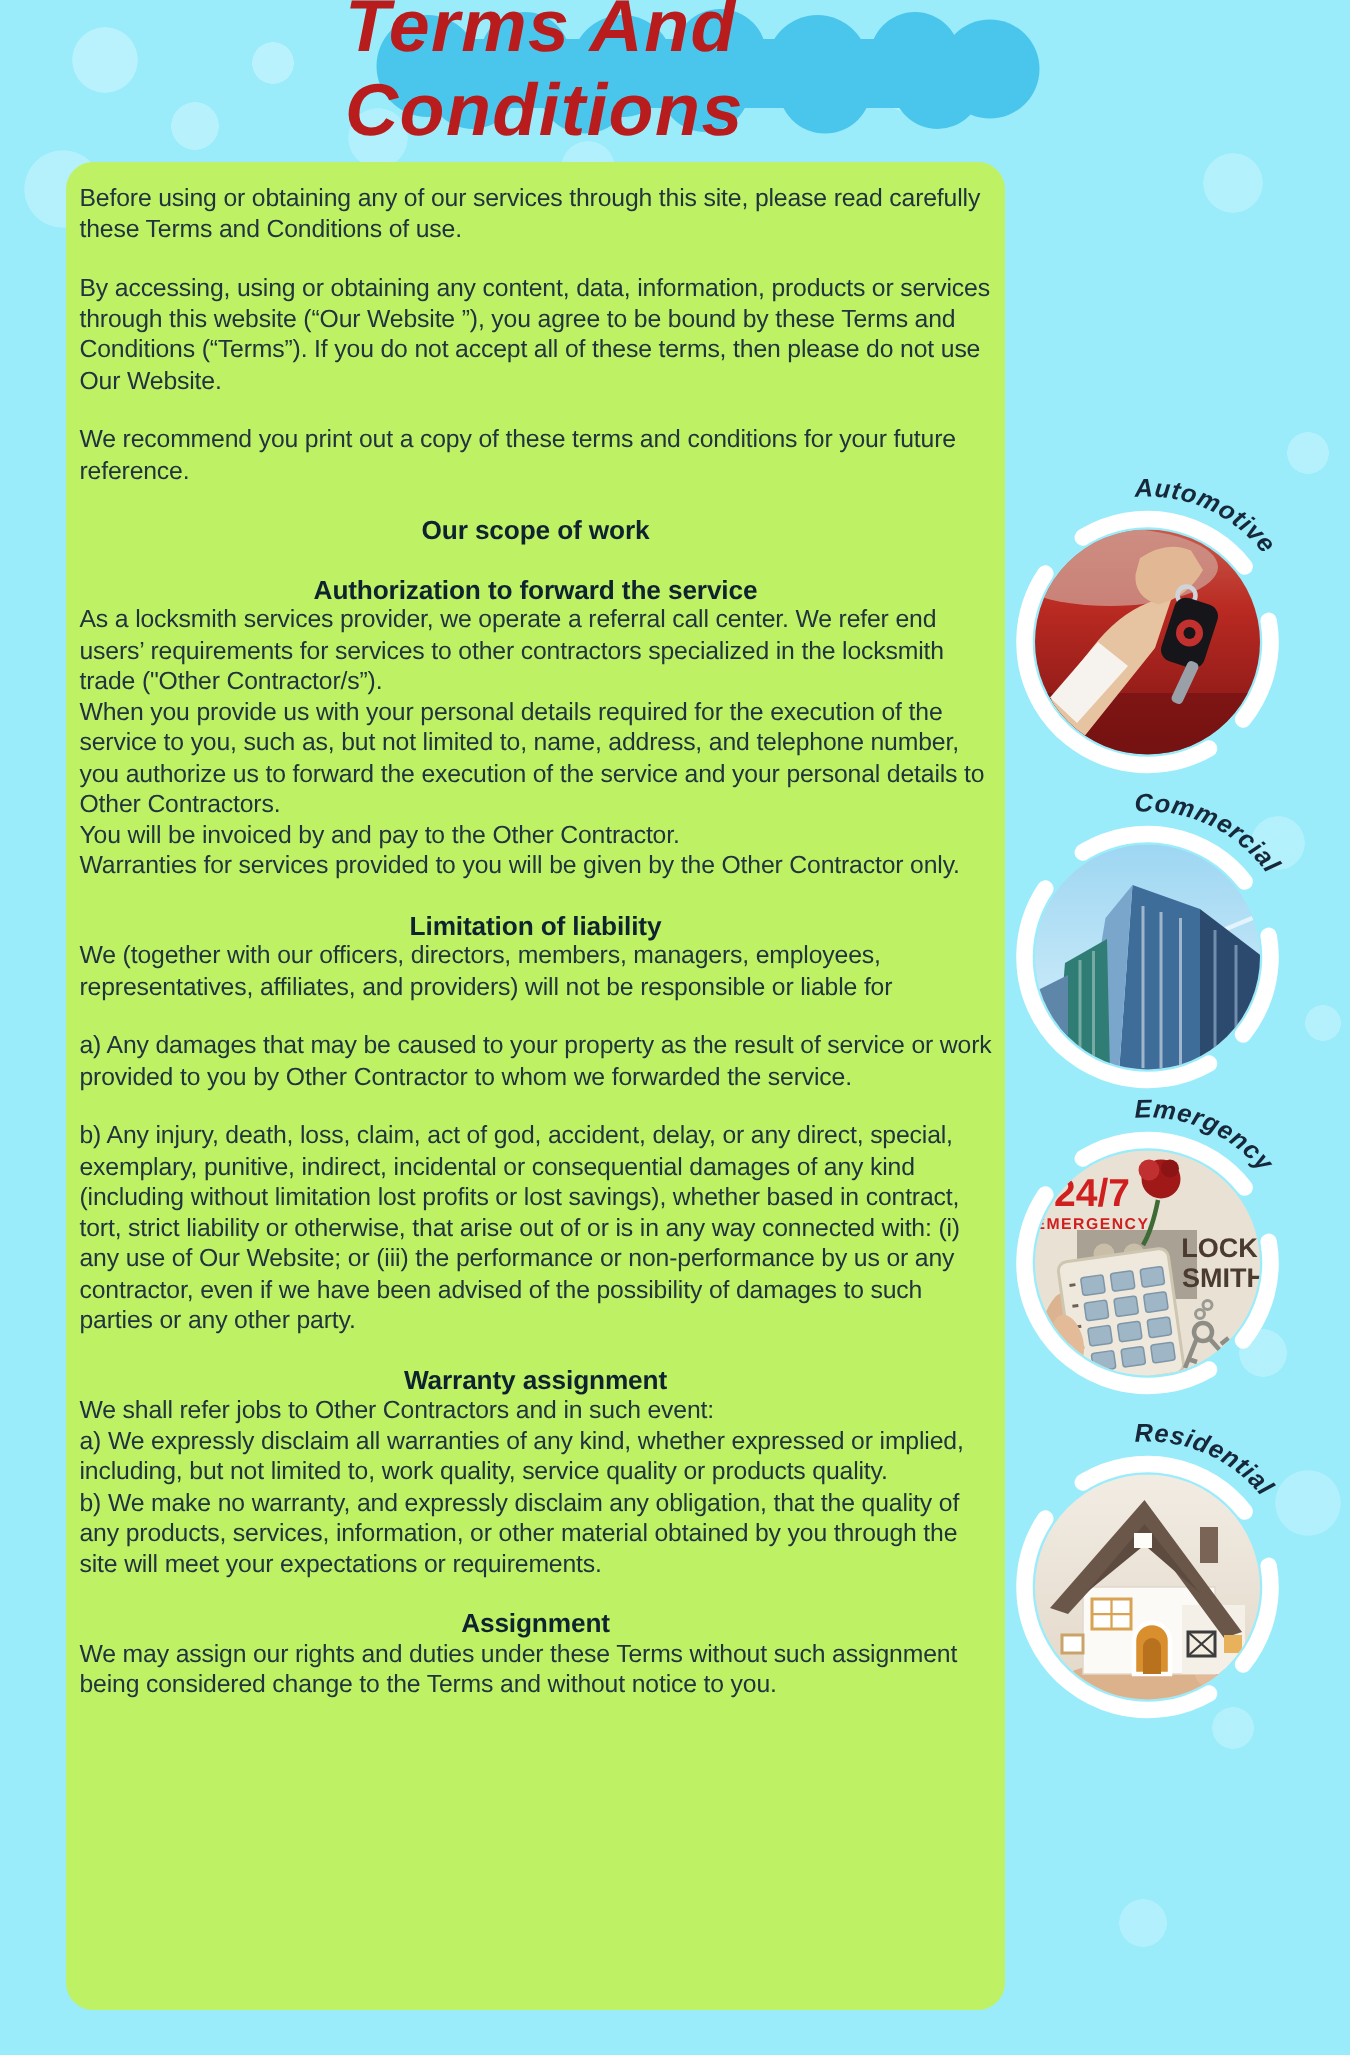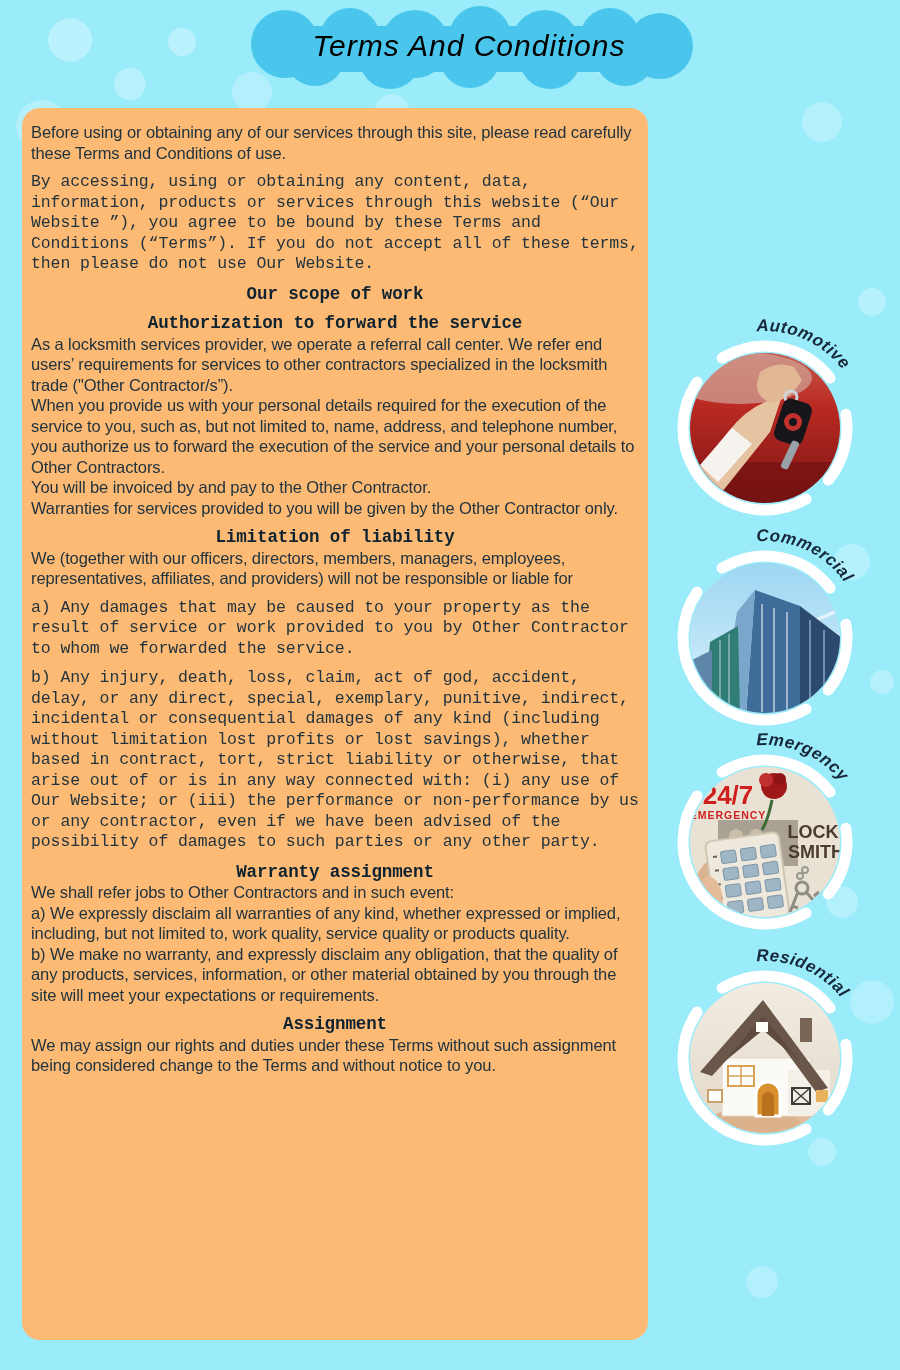--- a/index.html
+++ b/index.html
@@ -30,31 +30,31 @@
       radial-gradient(circle 18px at 602px 1252px,rgba(255,255,255,.20) 98%, rgba(255,255,255,0) 100%),
       radial-gradient(circle 12px at 482px 1182px,rgba(255,255,255,.22) 98%, rgba(255,255,255,0) 100%),
       radial-gradient(circle 16px at 762px 1282px,rgba(255,255,255,.22) 98%, rgba(255,255,255,0) 100%);
   }
 
   .title-wrap{position:absolute;left:230px;top:6px;width:478px;height:88px;}
   .title-wrap svg{position:absolute;left:0;top:0;overflow:visible;}
   .cloud-text{
     position:absolute;left:0;top:0;width:100%;height:80px;
     display:flex;align-items:center;justify-content:center;
-    font-size:30px;font-weight:normal;font-style:italic;color:#000000;
+    font-size:49px;font-weight:bold;font-style:italic;color:#b91c1c;
     letter-spacing:1px;
   }
 
   .panel{
-    position:absolute;left:22px;top:108px;width:626px;height:1232px;
-    background:#fdba74;border-radius:18px;box-sizing:border-box;
+    position:absolute;left:44px;top:108px;width:626px;height:1232px;
+    background:#bef264;border-radius:18px;box-sizing:border-box;
     padding:14px 9px 0 9px;
   }
   .blk{font-size:16.5px;line-height:20.5px;color:#21333e;letter-spacing:-0.1px;margin:0;}
-  .blk.gap{margin-top:9px;font-family:Liberation Mono, monospace;}
+  .blk.gap{margin-top:19px;}
   .blk.h{font-weight:bold;color:#0f2230;font-size:17.5px;text-align:center;}
 
   .badge{position:absolute;width:230px;height:230px;left:650px;}
   .badge svg{overflow:visible;display:block;}
   .badge-label{font-weight:bold;font-style:italic;font-size:17px;fill:#16283a;letter-spacing:.5px;}
   #badge-automotive{top:310px;}
   #badge-commercial{top:520px;}
   #badge-emergency{top:724px;}
   #badge-residential{top:940px;}
 </style>
@@ -78,20 +78,21 @@
       <circle cx="395" cy="50" r="30"></circle>
       <rect x="26" y="20" width="426" height="46" rx="23"></rect>
     </g>
   </svg>
   <div class="cloud-text">Terms And Conditions</div>
 </div>
 
 <div class="panel">
   <div class="blk">Before using or obtaining any of our services through this site, please read carefully these Terms and Conditions of use.</div>
   <div class="blk gap">By accessing, using or obtaining any content, data, information, products or services through this website (“Our Website ”), you agree to be bound by these Terms and Conditions (“Terms”). If you do not accept all of these terms, then please do not use Our Website.</div>
+  <div class="blk gap">We recommend you print out a copy of these terms and conditions for your future reference.</div>
   <div class="blk gap h">Our scope of work</div>
   <div class="blk gap h">Authorization to forward the service</div>
   <div class="blk">As a locksmith services provider, we operate a referral call center. We refer end users’ requirements for services to other contractors specialized in the locksmith trade ("Other Contractor/s”).</div>
   <div class="blk">When you provide us with your personal details required for the execution of the service to you, such as, but not limited to, name, address, and telephone number, you authorize us to forward the execution of the service and your personal details to Other Contractors.</div>
   <div class="blk">You will be invoiced by and pay to the Other Contractor.</div>
   <div class="blk">Warranties for services provided to you will be given by the Other Contractor only.</div>
   <div class="blk gap h">Limitation of liability</div>
   <div class="blk">We (together with our officers, directors, members, managers, employees, representatives, affiliates, and providers) will not be responsible or liable for</div>
   <div class="blk gap">a) Any damages that may be caused to your property as the result of service or work provided to you by Other Contractor to whom we forwarded the service.</div>
   <div class="blk gap">b) Any injury, death, loss, claim, act of god, accident, delay, or any direct, special, exemplary, punitive, indirect, incidental or consequential damages of any kind (including without limitation lost profits or lost savings), whether based in contract, tort, strict liability or otherwise, that arise out of or is in any way connected with: (i) any use of Our Website; or (iii) the performance or non-performance by us or any contractor, even if we have been advised of the possibility of damages to such parties or any other party.</div>

